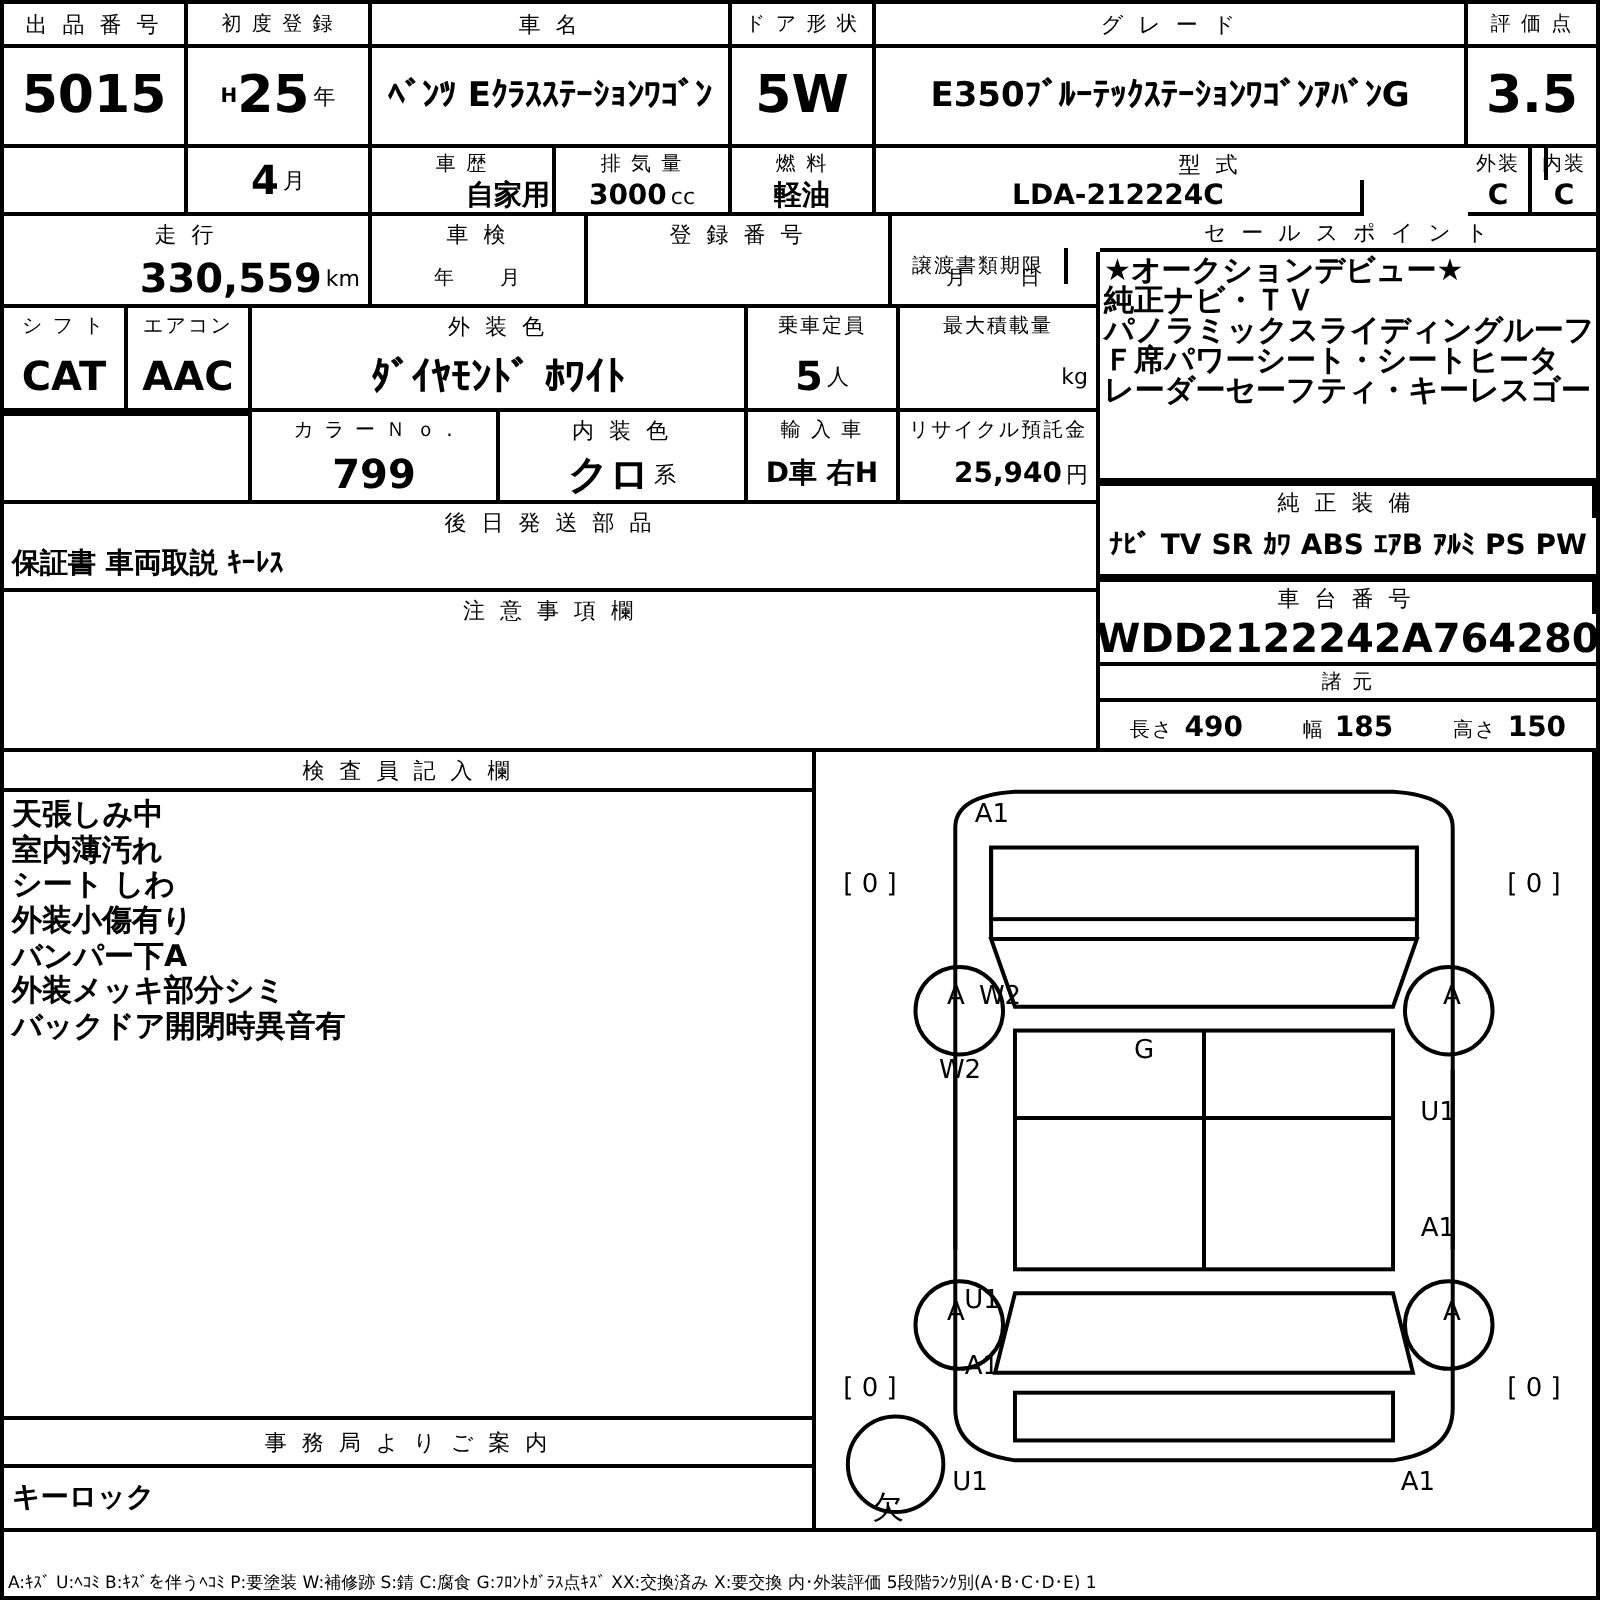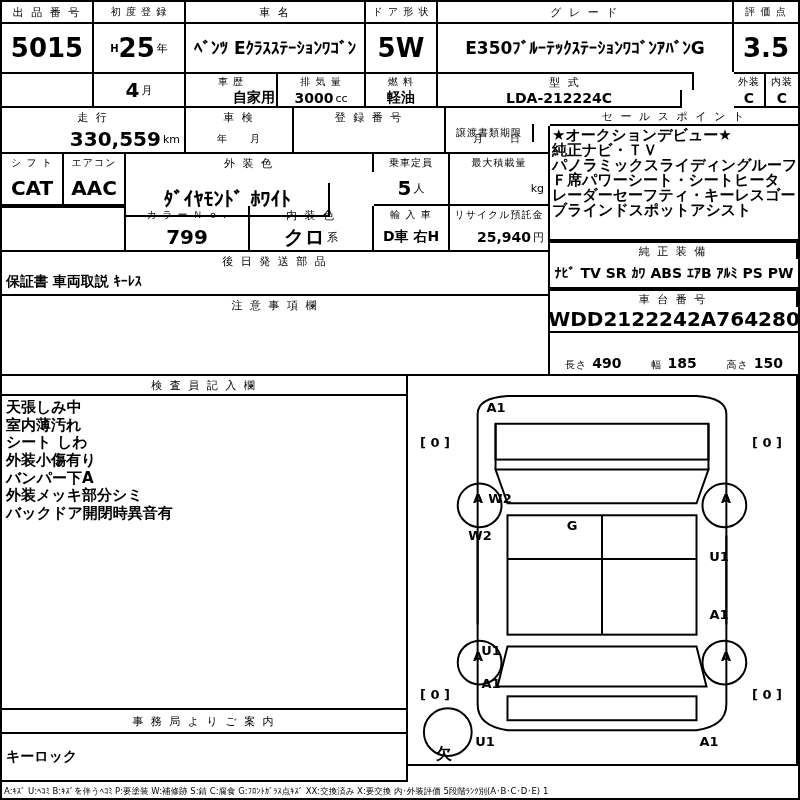--- a/index.html
+++ b/index.html
@@ -44,21 +44,21 @@
   .insp-line { font-size: 15px; font-weight: bold; line-height: 1.18; white-space: nowrap; }
   .footnote {
     position: absolute;
     left: 0; right: 0; bottom: 0;
     font-size: 8.5px;
     padding-left: 2px;
     white-space: nowrap;
     letter-spacing: 0px;
   }
   svg { display:block; }
-  .diagtext { font-size: 13px; font-weight: bold; font-family: "DejaVu Sans", sans-serif; }
+  .diagtext { font-size: 13px; font-weight: normal; font-family: "DejaVu Sans", sans-serif; }
 </style>
 </head>
 <body>
 
 <div class="sheet">
 
   <div class="c bb br" style="left:0;top:0;width:92px;height:22px;">
       <span class="lbl">出 品 番 号</span>
     </div>
   <div class="c br" style="left:0;top:22px;width:92px;height:48px;">
@@ -125,21 +125,21 @@
       <span class="unit">cc</span>
     </div>
 
   <div class="c bt br" style="left:364px;top:70px;width:72px;height:18px;">
       <span class="lbl-sm">燃 料</span>
     </div>
   <div class="c br bb" style="left:364px;top:88px;width:72px;height:18px;">
       <span class="val-sm">軽油</span>
     </div>
 
-  <div class="c bt br" style="left:436px;top:70px;width:256px;height:18px;">
+  <div class="c bt br" style="left:436px;top:70px;width:336px;height:18px;">
       <span class="lbl">型 式</span>
     </div>
   <div class="c br bb" style="left:436px;top:88px;width:244px;height:18px;">
       <span class="val-sm">LDA-212224C</span>
     </div>
 
   <div class="c bt br" style="left:732px;top:70px;width:32px;height:18px;">
       <span class="lbl-sm">外装</span>
     </div>
   <div class="c bt" style="left:764px;top:70px;width:32px;height:18px;">
@@ -183,21 +183,20 @@
 
   <div class="c bb" style="left:548px;top:106px;width:248px;height:18px;">
       <span class="lbl">セ ー ル ス ポ イ ン ト</span>
     </div>
   <div class="c col bb" style="left:548px;top:124px;width:248px;height:115px;padding:2px 0 0 2px;">
     <div class="sales-line">★オークションデビュー★</div>
     <div class="sales-line">純正ナビ・ＴＶ</div>
     <div class="sales-line">パノラミックスライディングルーフ</div>
     <div class="sales-line">Ｆ席パワーシート・シートヒータ</div>
     <div class="sales-line">レーダーセーフティ・キーレスゴー</div>
-    <div class="sales-line">ブラインドスポットアシスト</div>
   </div>
 
   <div class="c br" style="left:0;top:152px;width:62px;height:18px;">
       <span class="lbl-sm">シ フ ト</span>
     </div>
   <div class="c br" style="left:62px;top:152px;width:62px;height:18px;">
       <span class="lbl-sm">エアコン</span>
     </div>
   <div class="c br" style="left:124px;top:152px;width:248px;height:18px;">
       <span class="lbl">外 装 色</span>
@@ -208,21 +207,21 @@
   <div class="c br" style="left:448px;top:152px;width:100px;height:18px;">
       <span class="lbl-sm">最大積載量</span>
     </div>
 
   <div class="c br bb" style="left:0;top:170px;width:62px;height:34px;">
       <span class="val">CAT</span>
     </div>
   <div class="c br bb" style="left:62px;top:170px;width:62px;height:34px;">
       <span class="val">AAC</span>
     </div>
-  <div class="c br bb" style="left:124px;top:170px;width:204px;height:34px;margin-top:11px;">
+  <div class="c br bb" style="left:124px;top:170px;width:248px;height:34px;">
       <span class="val">ﾀﾞｲﾔﾓﾝﾄﾞ ﾎﾜｲﾄ</span>
     </div>
   <div class="c br bb" style="left:372px;top:170px;width:76px;height:34px;">
       <span class="val">5</span>
       <span class="unit">人</span>
     </div>
   <div class="c br bb right" style="left:448px;top:170px;width:100px;height:34px;">
       <span class="unit">kg</span>
     </div>
 
@@ -282,20 +281,23 @@
       <span class="lbl">注 意 事 項 欄</span>
     </div>
   <div class="c br bb" style="left:0;top:312px;width:548px;height:62px;"></div>
 
   <div class="c br" style="left:548px;top:287px;width:248px;height:18px;border-top:2px solid #000;">
       <span class="lbl">車 台 番 号</span>
     </div>
   <div class="c bb" style="left:548px;top:305px;width:248px;height:26px;">
       <span class="val">WDD2122242A764280</span>
     </div>
+  <div class="c bb" style="left:548px;top:331px;width:248px;height:18px;">
+      <span class="lbl-sm">諸 元</span>
+    </div>
   <div class="c bb" style="left:548px;top:349px;width:248px;height:25px;justify-content:space-around;">
     <span><span class="lbl-sm">長さ</span> <span class="val-sm">490</span></span>
     <span><span class="lbl-sm">幅</span> <span class="val-sm">185</span></span>
     <span><span class="lbl-sm">高さ</span> <span class="val-sm">150</span></span>
   </div>
 
   <div class="c br bb" style="left:0;top:374px;width:406px;height:20px;">
       <span class="lbl">検 査 員 記 入 欄</span>
     </div>
   <div class="c col br bb" style="left:0;top:394px;width:406px;height:314px;padding:3px 0 0 4px;">
@@ -304,21 +306,21 @@
     <div class="insp-line">シート しわ</div>
     <div class="insp-line">外装小傷有り</div>
     <div class="insp-line">バンパー下A</div>
     <div class="insp-line">外装メッキ部分シミ</div>
     <div class="insp-line">バックドア開閉時異音有</div>
   </div>
 
   <div class="c br bb" style="left:0;top:708px;width:406px;height:24px;">
       <span class="lbl">事 務 局 よ り ご 案 内</span>
     </div>
-  <div class="c br bb left" style="left:0;top:732px;width:406px;height:48px;">
+  <div class="c br bb left" style="left:0;top:732px;width:406px;height:32px;">
       <span class="val-sm">キーロック</span>
     </div>
 
   <div class="c br bb" style="left:406px;top:374px;width:390px;height:390px;padding:0;">
     <svg width="390" height="390" viewBox="0 0 390 390">
       <g fill="none" stroke="#000" stroke-width="2">
 
         <path d="M70 38 L70 330 Q70 352 100 356 L290 356 Q320 352 320 330 L320 38 Q320 22 290 20 L100 20 Q70 22 70 38 Z"></path>
 
         <rect x="88" y="48" width="214" height="36"></rect>

